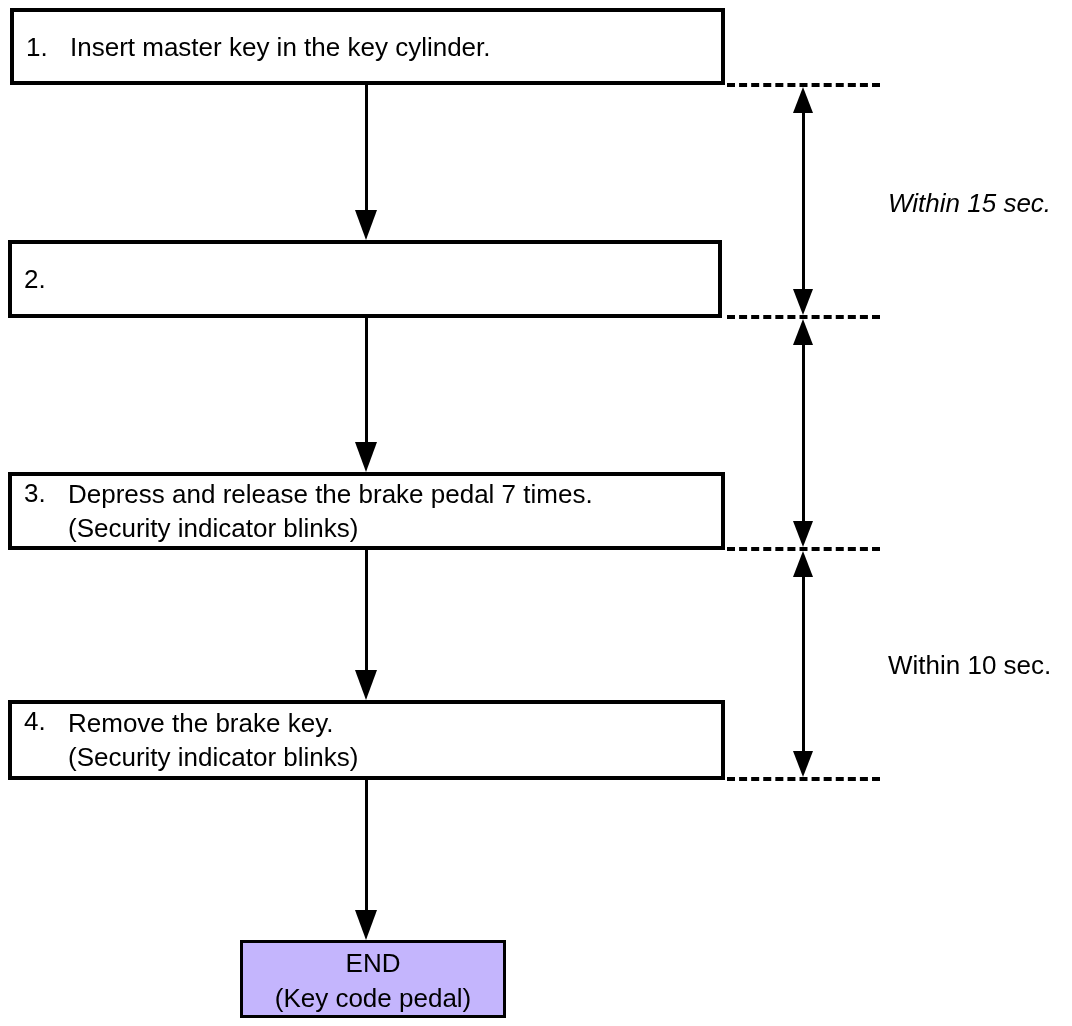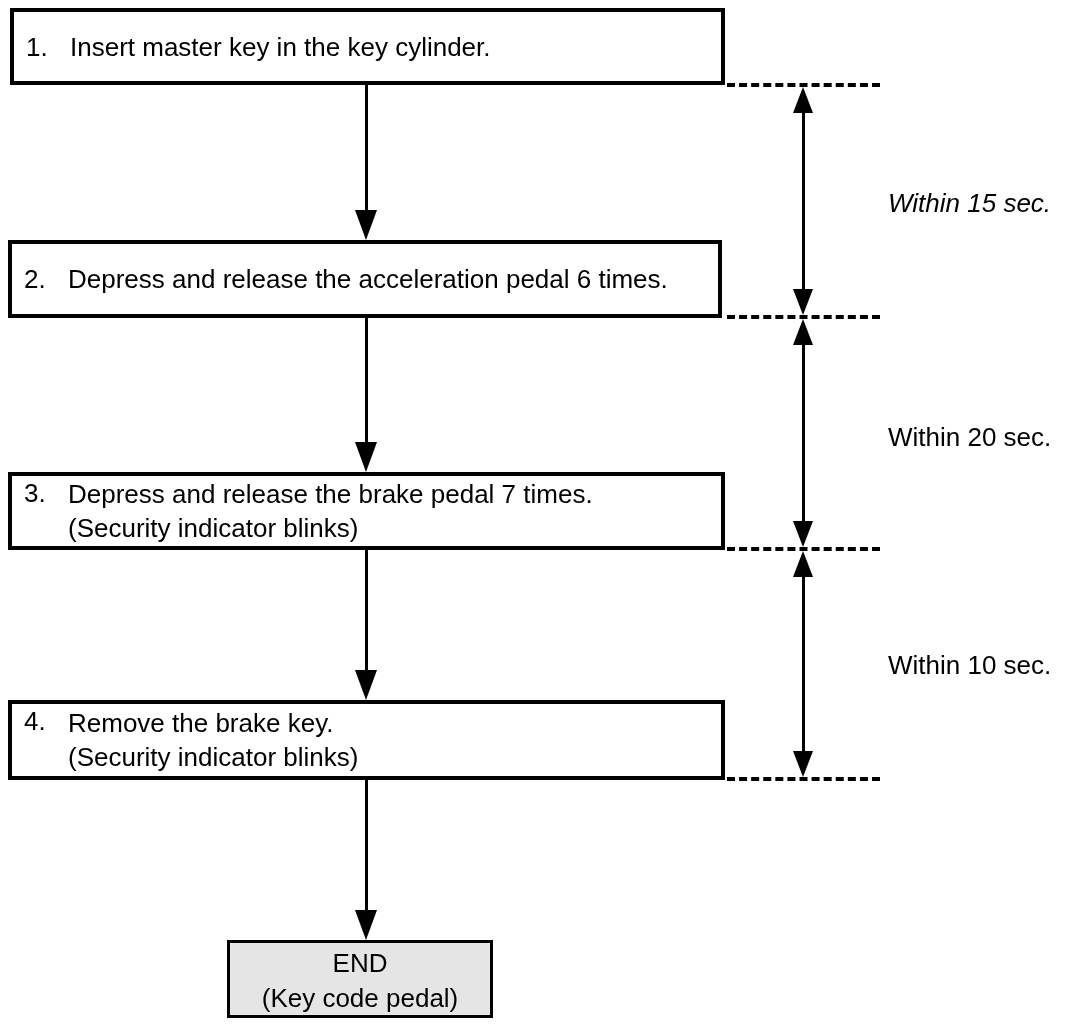--- a/index.html
+++ b/index.html
@@ -33,24 +33,24 @@
   .step-box .lines { flex: 1 1 auto; }
 
   .b1 { left: 10px; top: 8px;   width: 715px; height: 77px; }
   .b2 { left: 8px;  top: 240px; width: 714px; height: 78px; }
   .b3 { left: 8px;  top: 472px; width: 717px; height: 78px; }
   .b4 { left: 8px;  top: 700px; width: 717px; height: 80px; }
 
   
   .end-box {
     position: absolute;
-    left: 227px; top: 940px; width: 266px; height: 78px;
+    left: 240px; top: 940px; width: 266px; height: 78px;
     box-sizing: border-box;
     border: 3px solid #000000;
-    background: #e5e5e5;
+    background: #c4b5fd;
     text-align: center;
     font-size: 26px;
     line-height: 35px;
     padding-top: 3px;
   }
 
   
   .connector {
     position: absolute;
     width: 24px;
@@ -140,23 +140,20 @@
     </div>
   </div>
 
   <div class="connector c1">
     <div class="shaft"></div>
     <div class="head-down"></div>
   </div>
 
   <div class="step-box single b2">
     <span class="num">2.</span>
-    <div class="lines">
-      <div>Depress and release the acceleration pedal 6 times.</div>
-    </div>
   </div>
 
   <div class="connector c2">
     <div class="shaft"></div>
     <div class="head-down"></div>
   </div>
 
   <div class="step-box b3">
     <span class="num">3.</span>
     <div class="lines">
@@ -203,16 +200,15 @@
     <div class="mshaft"></div>
     <div class="head-dn"></div>
   </div>
   <div class="measure m3">
     <div class="head-up"></div>
     <div class="mshaft"></div>
     <div class="head-dn"></div>
   </div>
 
   <div class="timing t1">Within 15 sec.</div>
-  <div class="timing t2">Within 20 sec.</div>
   <div class="timing t3">Within 10 sec.</div>
 
 </div>
 
 </body></html>

